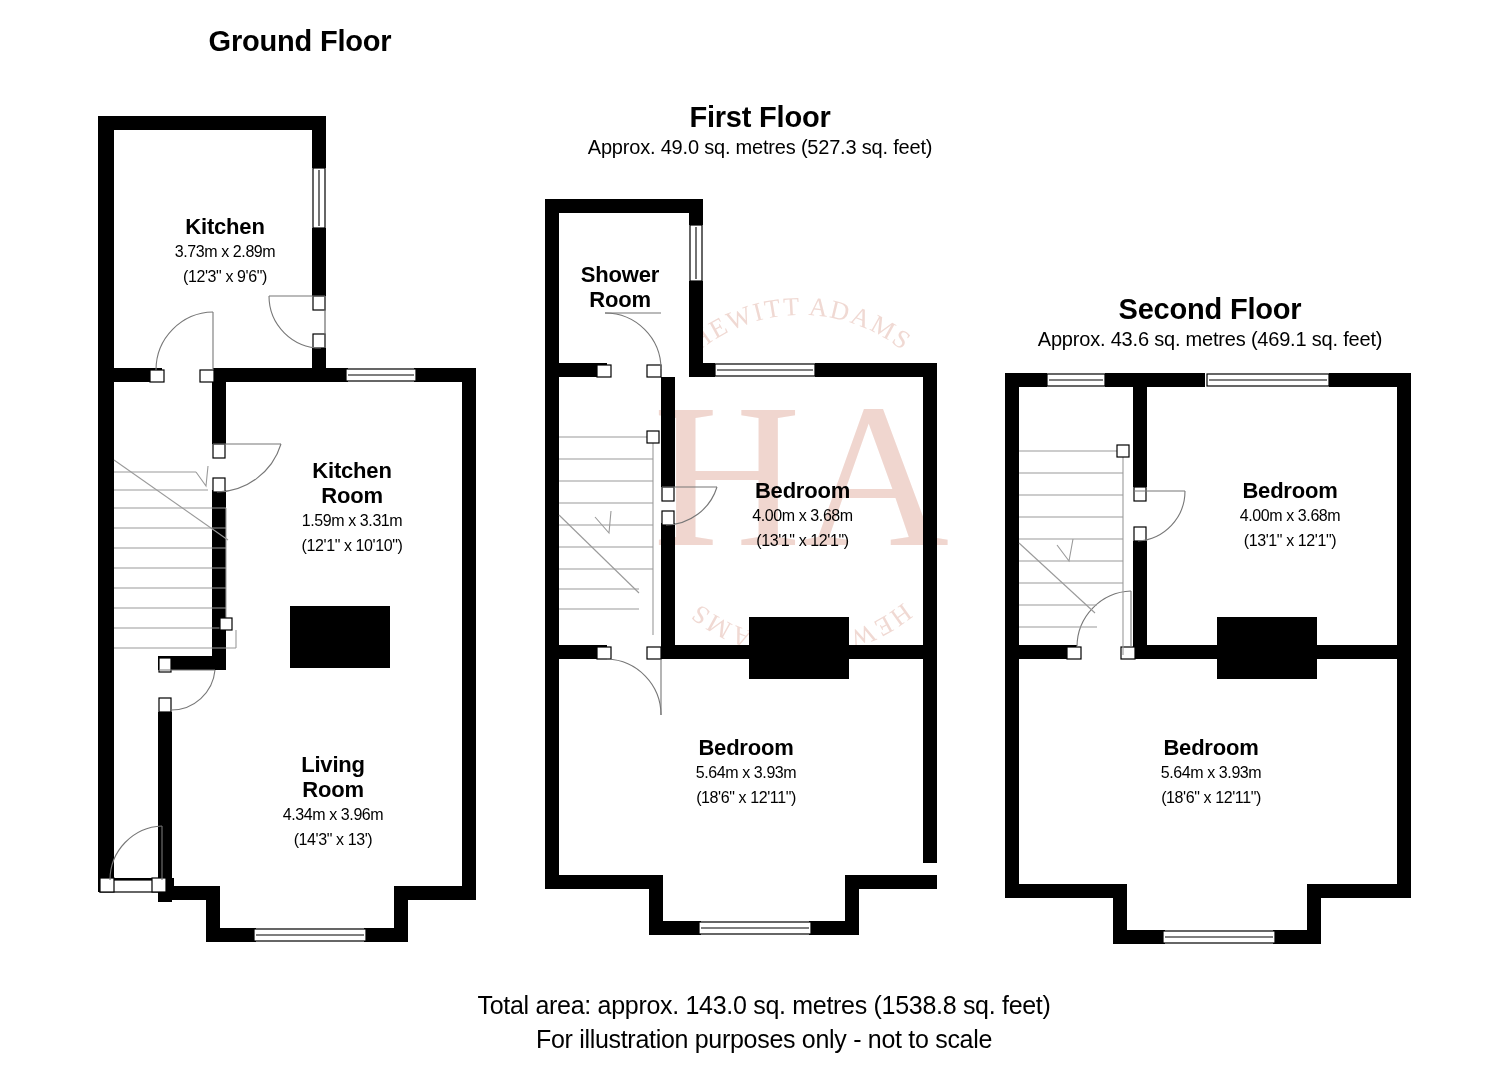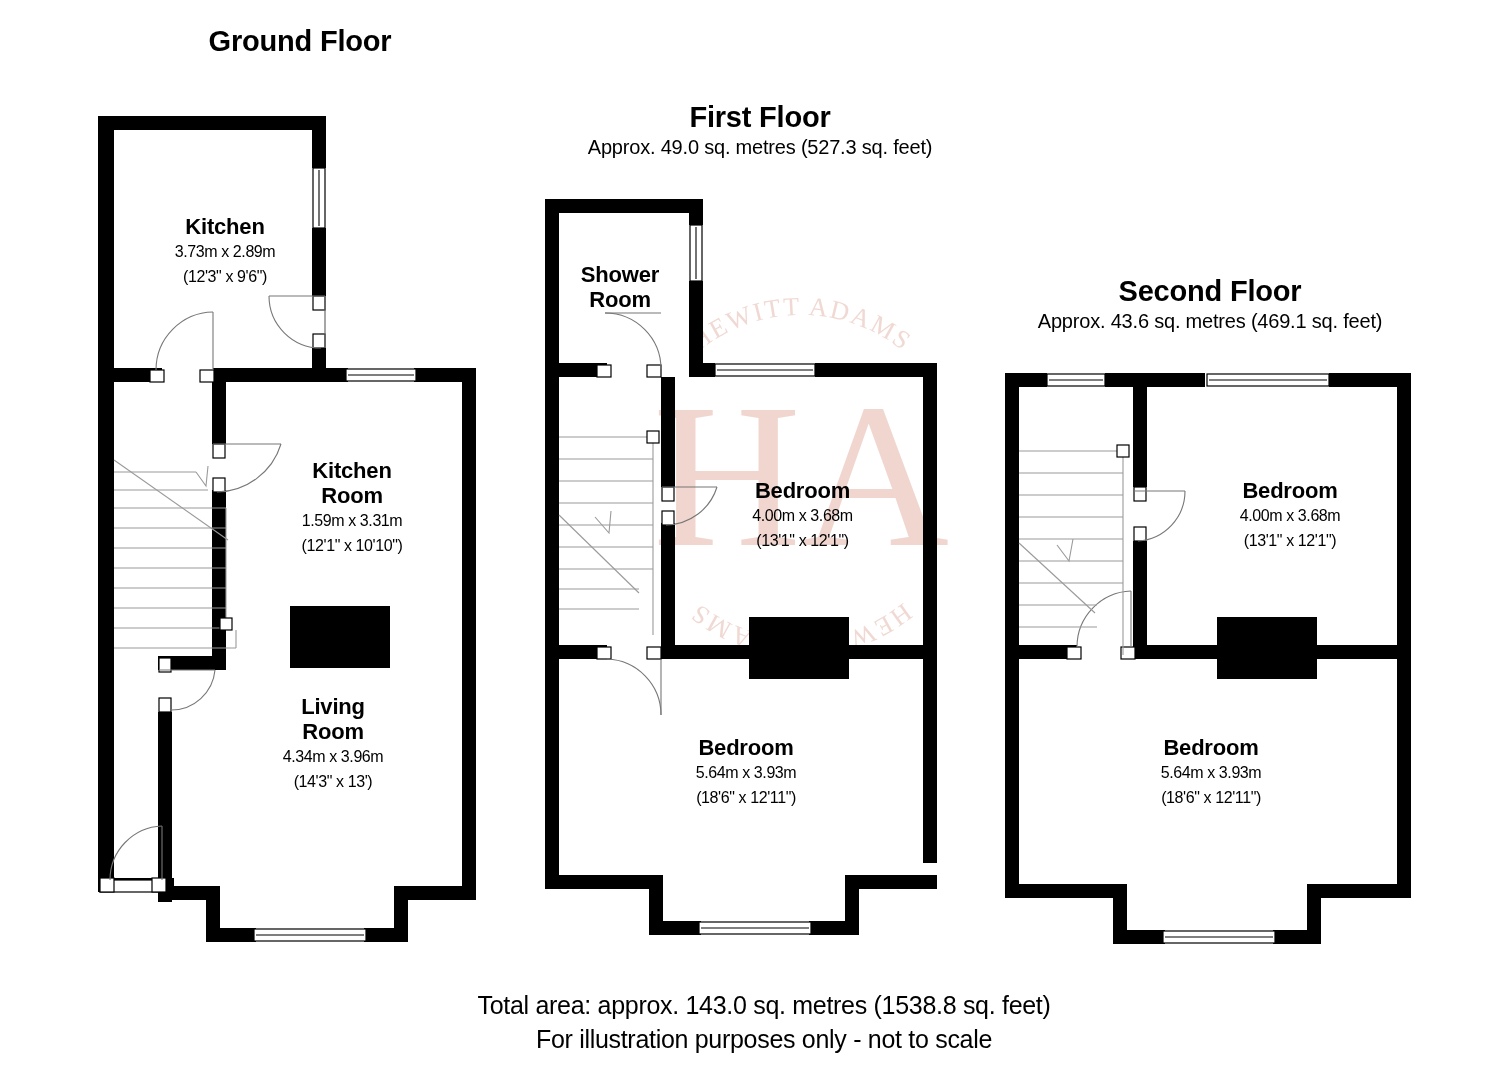--- a/index.html
+++ b/index.html
@@ -210,21 +210,21 @@
     <div class="room-dim">(12'3" x 9'6")</div>
   </div>
 
   <div class="room-label" style="left:238px; top:458px; width:228px;">
     <div class="room-name">Kitchen</div>
     <div class="room-name">Room</div>
     <div class="room-dim">1.59m x 3.31m</div>
     <div class="room-dim">(12'1" x 10'10")</div>
   </div>
 
-  <div class="room-label" style="left:222px; top:694px; width:222px;">
+  <div class="room-label" style="left:222px; top:752px; width:222px;">
     <div class="room-name">Living</div>
     <div class="room-name">Room</div>
     <div class="room-dim">4.34m x 3.96m</div>
     <div class="room-dim">(14'3" x 13')</div>
   </div>
 
   <div class="floor-heading" style="left:560px; top:100px; width:400px;">
     <div class="floor-title">First Floor</div>
     <div class="floor-area">Approx. 49.0 sq. metres (527.3 sq. feet)</div>
   </div>
@@ -335,21 +335,21 @@
     <div class="room-dim">4.00m x 3.68m</div>
     <div class="room-dim">(13'1" x 12'1")</div>
   </div>
 
   <div class="room-label" style="left:638px; top:735px; width:216px;">
     <div class="room-name">Bedroom</div>
     <div class="room-dim">5.64m x 3.93m</div>
     <div class="room-dim">(18'6" x 12'11")</div>
   </div>
 
-  <div class="floor-heading" style="left:1010px; top:274px; width:400px;">
+  <div class="floor-heading" style="left:1010px; top:292px; width:400px;">
     <div class="floor-title">Second Floor</div>
     <div class="floor-area">Approx. 43.6 sq. metres (469.1 sq. feet)</div>
   </div>
 
   <div class="floor-block" style="left:995px; top:365px; width:430px; height:605px;">
     <svg width="430" height="605" viewBox="0 0 430 605">
       <g>
 
         <rect class="wall" x="10" y="8" width="42" height="14"></rect>
         <rect class="wall" x="110" y="8" width="100" height="14"></rect>

